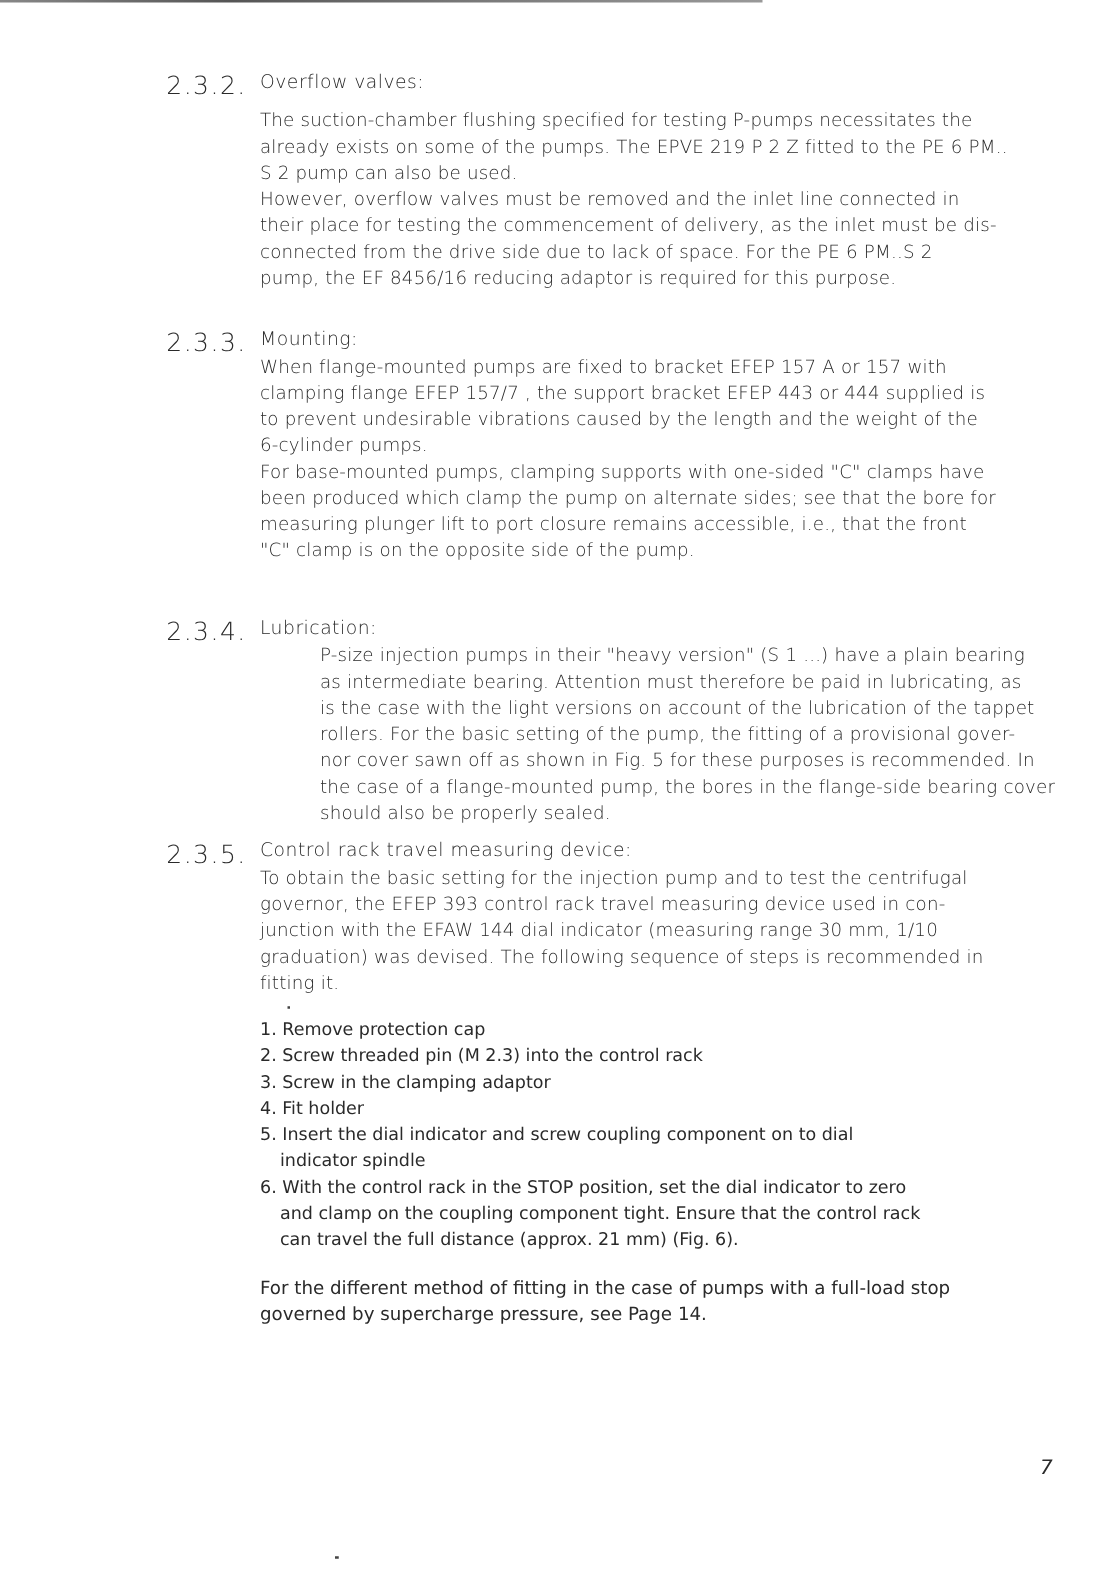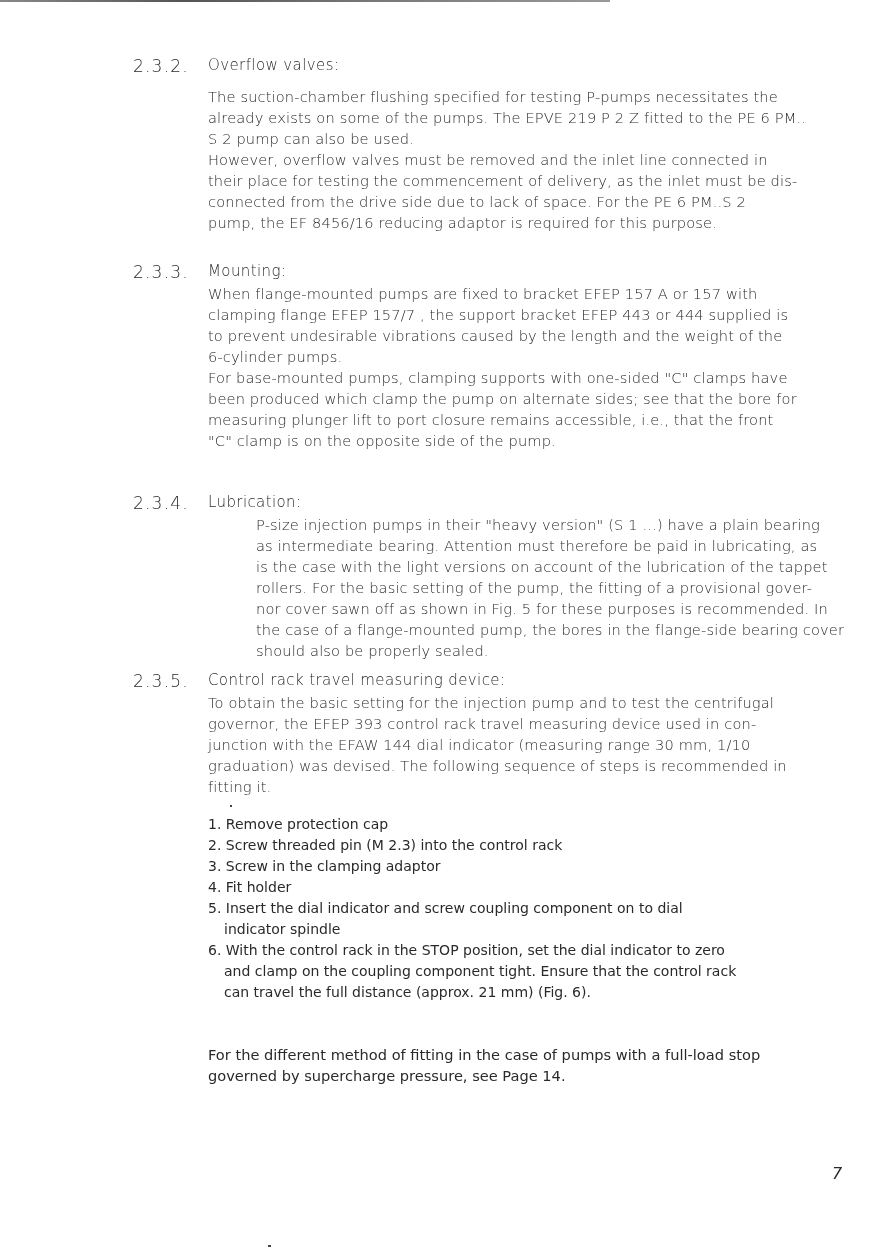--- a/index.html
+++ b/index.html
@@ -7,34 +7,34 @@
     width: 883px; height: 1258px; background: #ffffff; position: relative; overflow: hidden;
     font-family: "DejaVu Sans", sans-serif; color: #2a2a2a;
   }
   .top-rule {
     position: absolute; left: 0; top: 0; width: 610px; height: 2px;
     background: linear-gradient(90deg, #888 0%, #555 30%, #777 60%, #999 100%);
   }
   .page { position: absolute; left: 0; top: 0; width: 883px; }
   .section { position: absolute; left: 133px; width: 720px; }
   .sec-num {
-    position: absolute; left: 0; top: 0; font-size: 17px; letter-spacing: 1.2px; font-weight: 300;
+    position: absolute; left: 0; top: 0; font-size: 20px; letter-spacing: 1.2px; font-weight: 300;
   }
   .sec-title {
     position: absolute; left: 75px; top: 0; font-size: 15px; letter-spacing: 0.4px; font-weight: 300;
   }
   .sec-body {
     position: absolute; left: 75px; width: 650px;
     font-size: 14.6px; line-height: 21px; letter-spacing: 0.15px; font-weight: 300;
   }
   .line { white-space: nowrap; display: block; height: 21px; }
   .list { position: absolute; left: 208px; top: 814px; width: 650px; font-size: 14px; line-height: 21px; }
   .list-item { display: block; white-space: nowrap; height: 21px; }
   .list-item.cont { padding-left: 16px; }
-  .closing { position: absolute; left: 208px; top: 1044px; font-size: 14.6px; line-height: 21px; }
+  .closing { position: absolute; left: 208px; top: 1020px; font-size: 14.6px; line-height: 21px; }
   .page-number { position: absolute; left: 832px; top: 1164px; font-size: 16px; font-style: italic; font-weight: 300; }
   .speck { position: absolute; width: 3px; height: 2px; background: #444; }
 </style>
 </head>
 <body>
 
 <div class="top-rule"></div>
 
 <div class="page">
 

